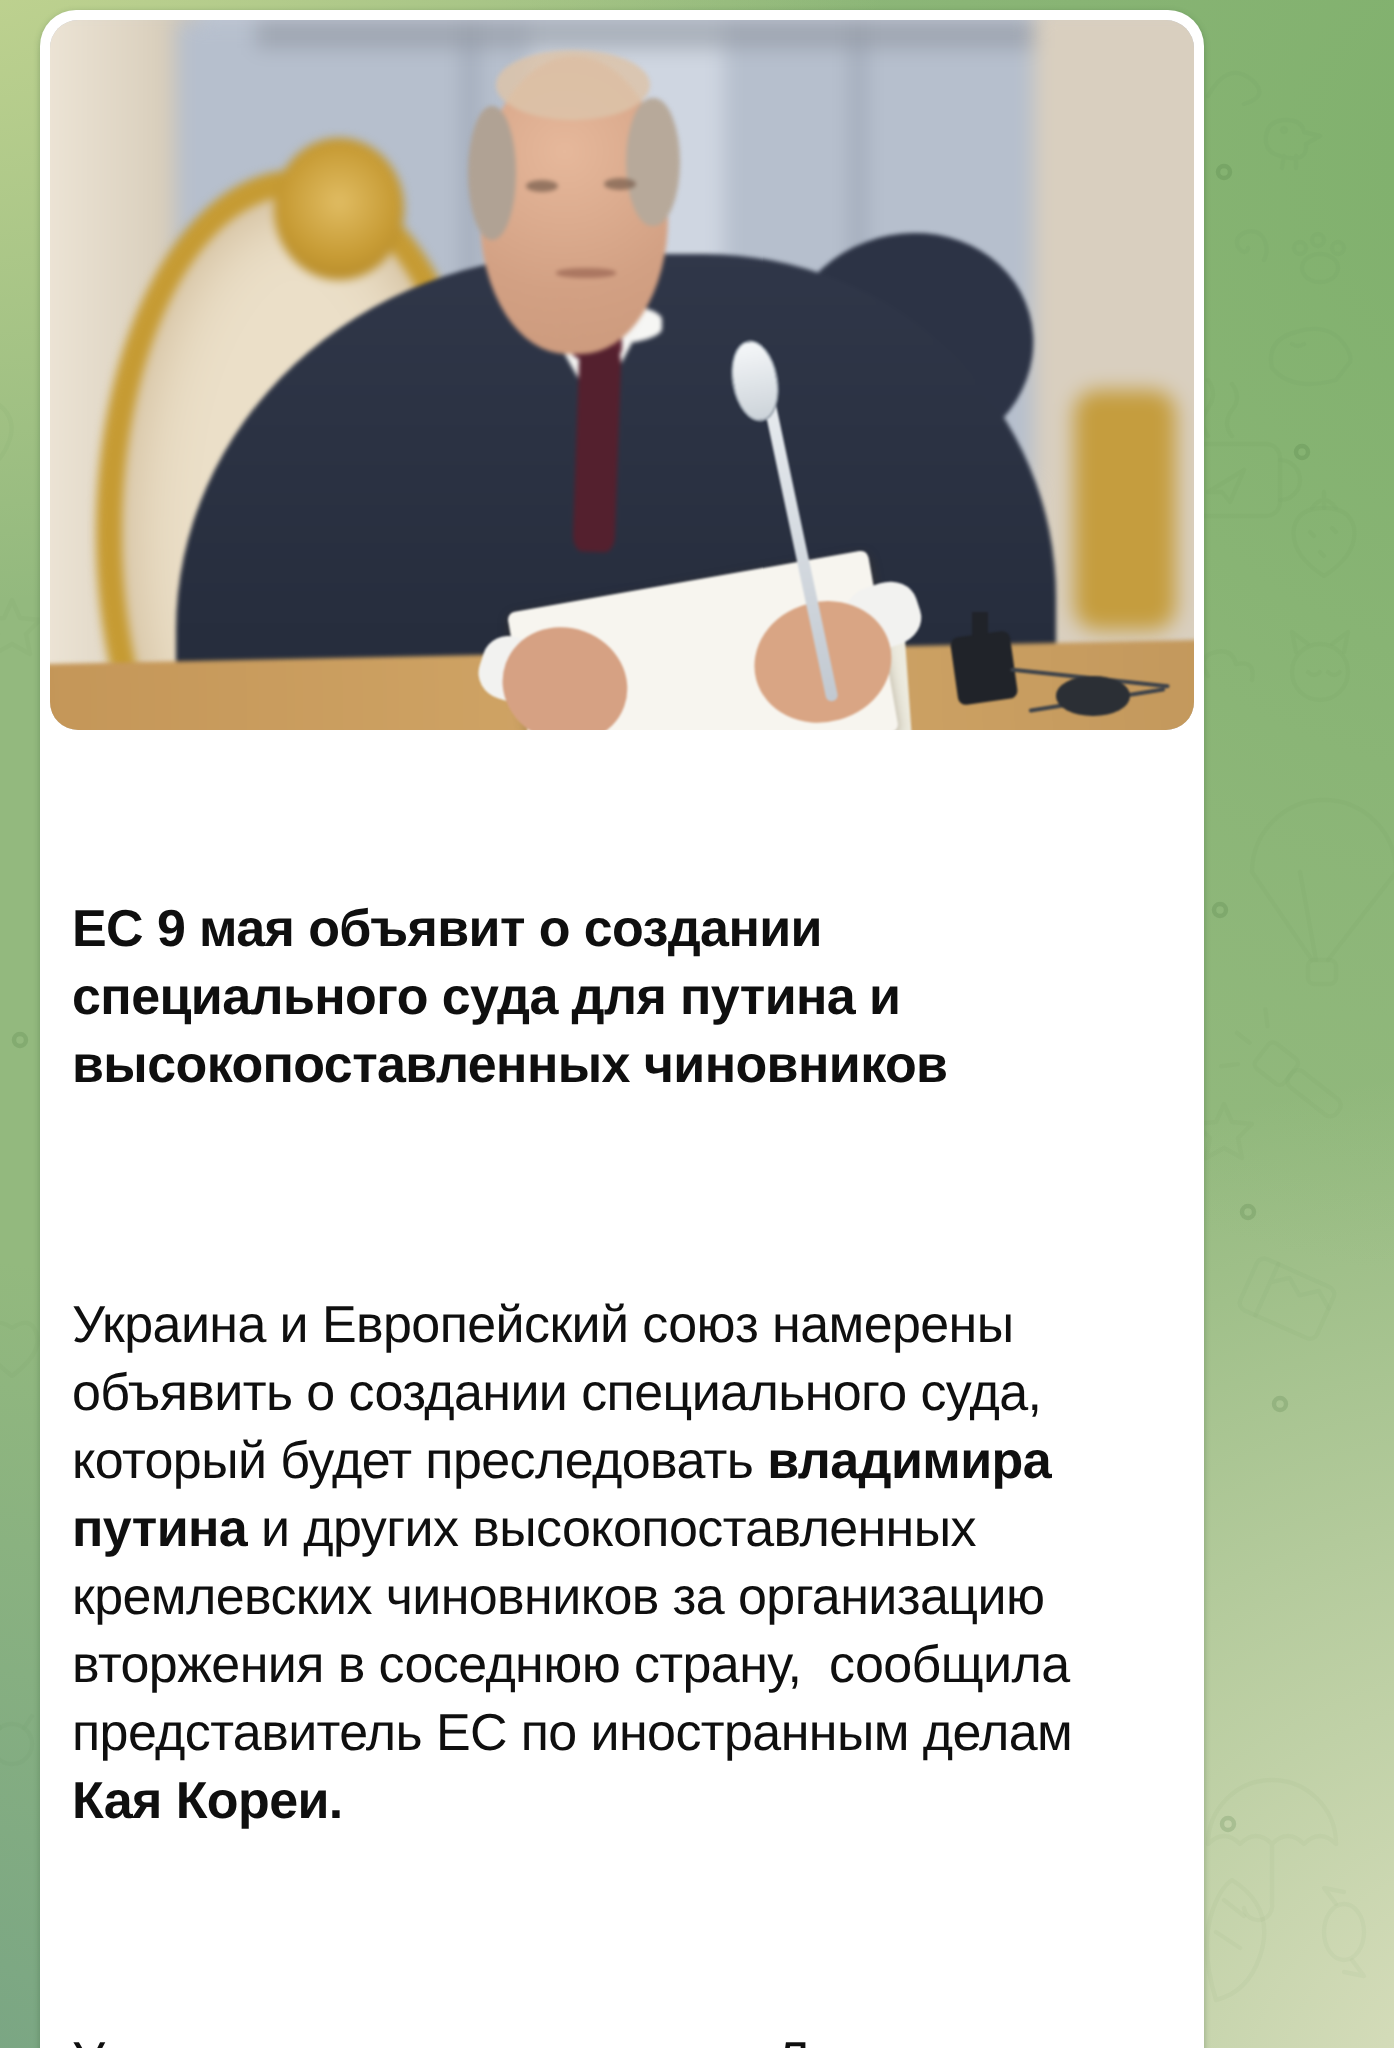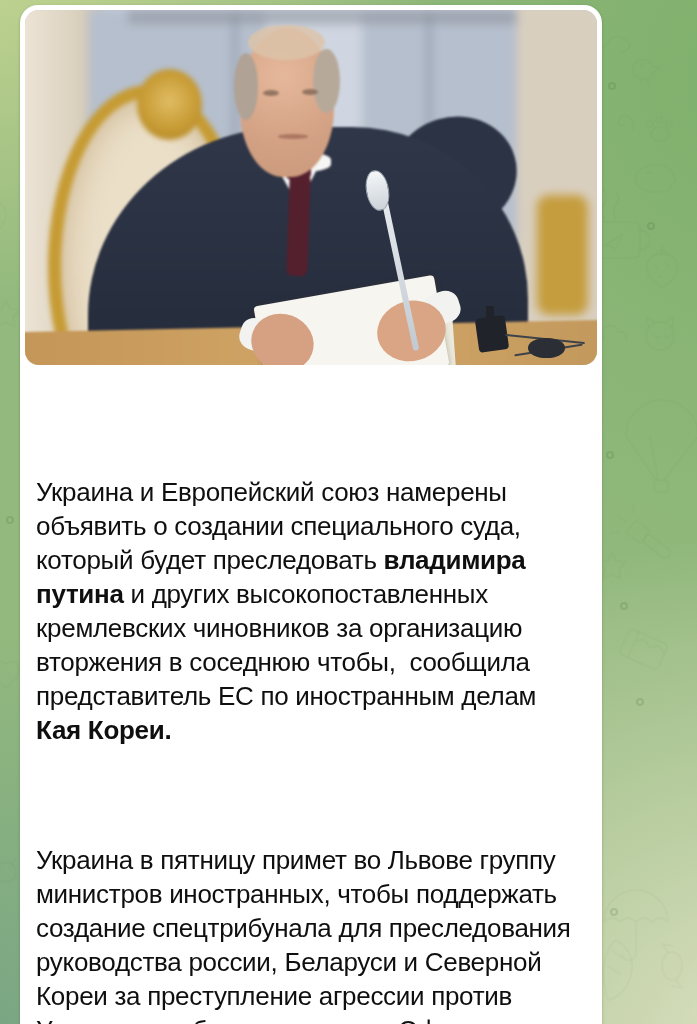--- a/index.html
+++ b/index.html
@@ -233,18 +233,19 @@
         <div class="ph-michead"></div>
         <div class="ph-micstem"></div>
         <div class="ph-micbase"></div>
         <div class="ph-cable1"></div>
         <div class="ph-cable2"></div>
         <div class="ph-mouse"></div>
       </div>
     </div>
 
     <div class="msg-text">
-      <p><span>Украина и Европейский союз намерены объявить о создании специального суда, который будет преследовать </span><b>владимира путина</b><span> и других высокопоставленных кремлевских чиновников за организацию вторжения в соседнюю чтобы,  сообщила представитель ЕС по иностранным делам </span><b>Кая Кореи.</b></p>
+      <div class="msg-title">ЕС 9 мая объявит о создании специального суда для путина и высокопоставленных чиновников</div>
+      <p><span>Украина и Европейский союз намерены объявить о создании специального суда, который будет преследовать </span><b>владимира путина</b><span> и других высокопоставленных кремлевских чиновников за организацию вторжения в соседнюю страну,  сообщила представитель ЕС по иностранным делам </span><b>Кая Кореи.</b></p>
       <p><span>Украина в пятницу примет во Львове группу министров иностранных, чтобы поддержать создание спецтрибунала для преследования руководства россии, Беларуси и Северной Кореи за преступление агрессии против Украины, сообщила замглавы Офиса президента Украины </span></p>
     </div>
 
   </div>
 </div>
 
 </body></html>

